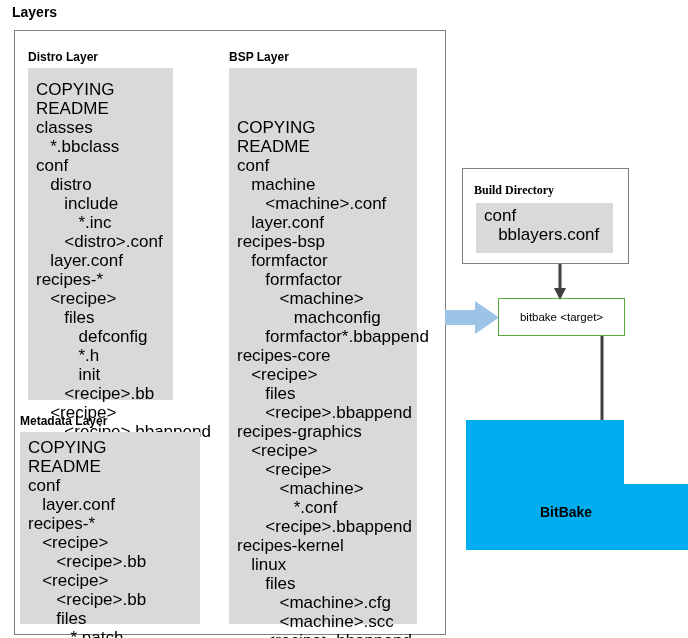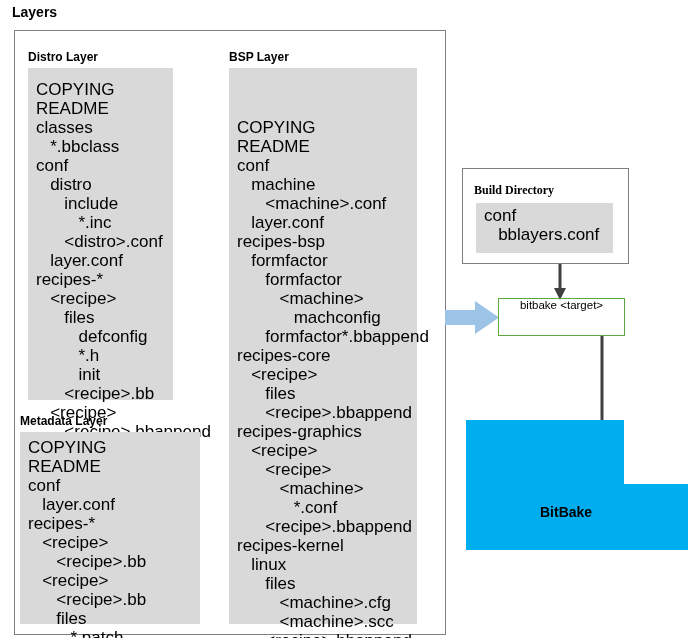--- a/index.html
+++ b/index.html
@@ -112,20 +112,21 @@
   .bitbake-box {
     position: absolute;
     left: 494px;
     top: 298px;
     width: 127px;
     height: 38px;
     background: #70c4b;
     border: 1px solid #5aa93c;
     box-sizing: border-box;
     display: flex;
+    align-items: center;
     justify-content: center;
     font-size: 11.5px;
     color: #000;
   }
 
   
   .blue-arrow {
     position: absolute;
     left: 441px;
     top: 301px;

